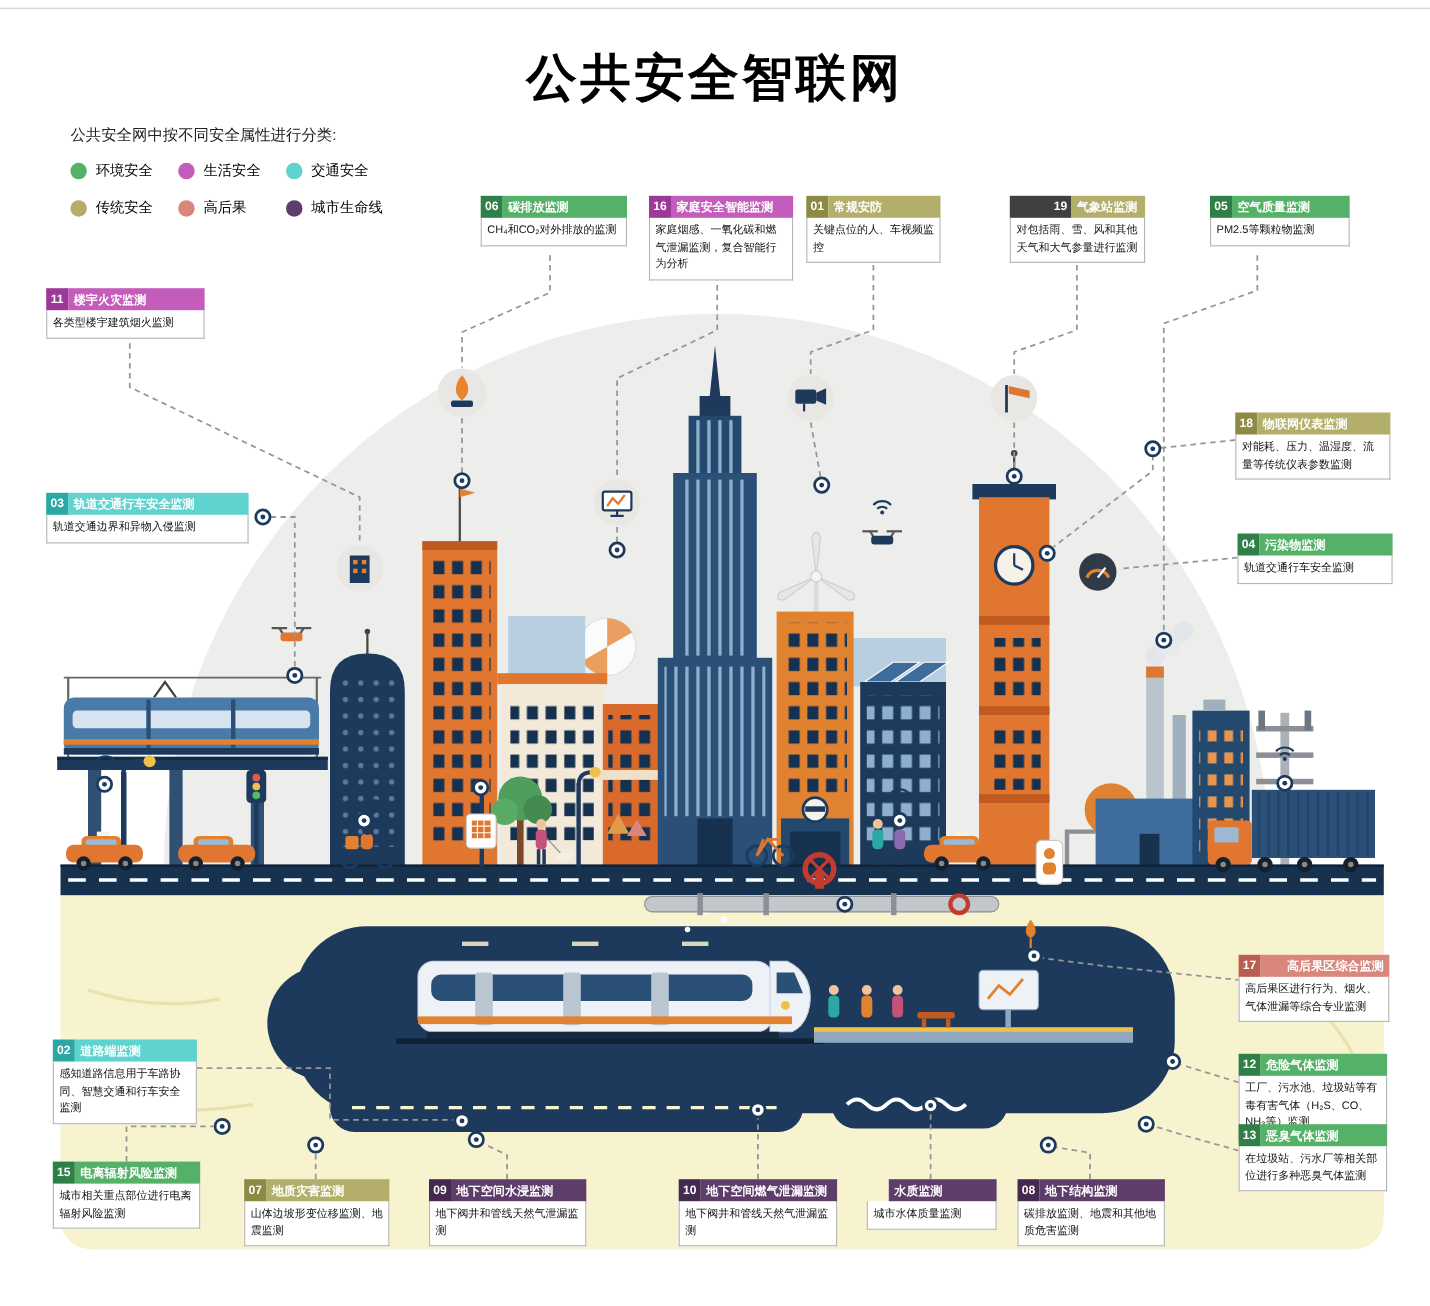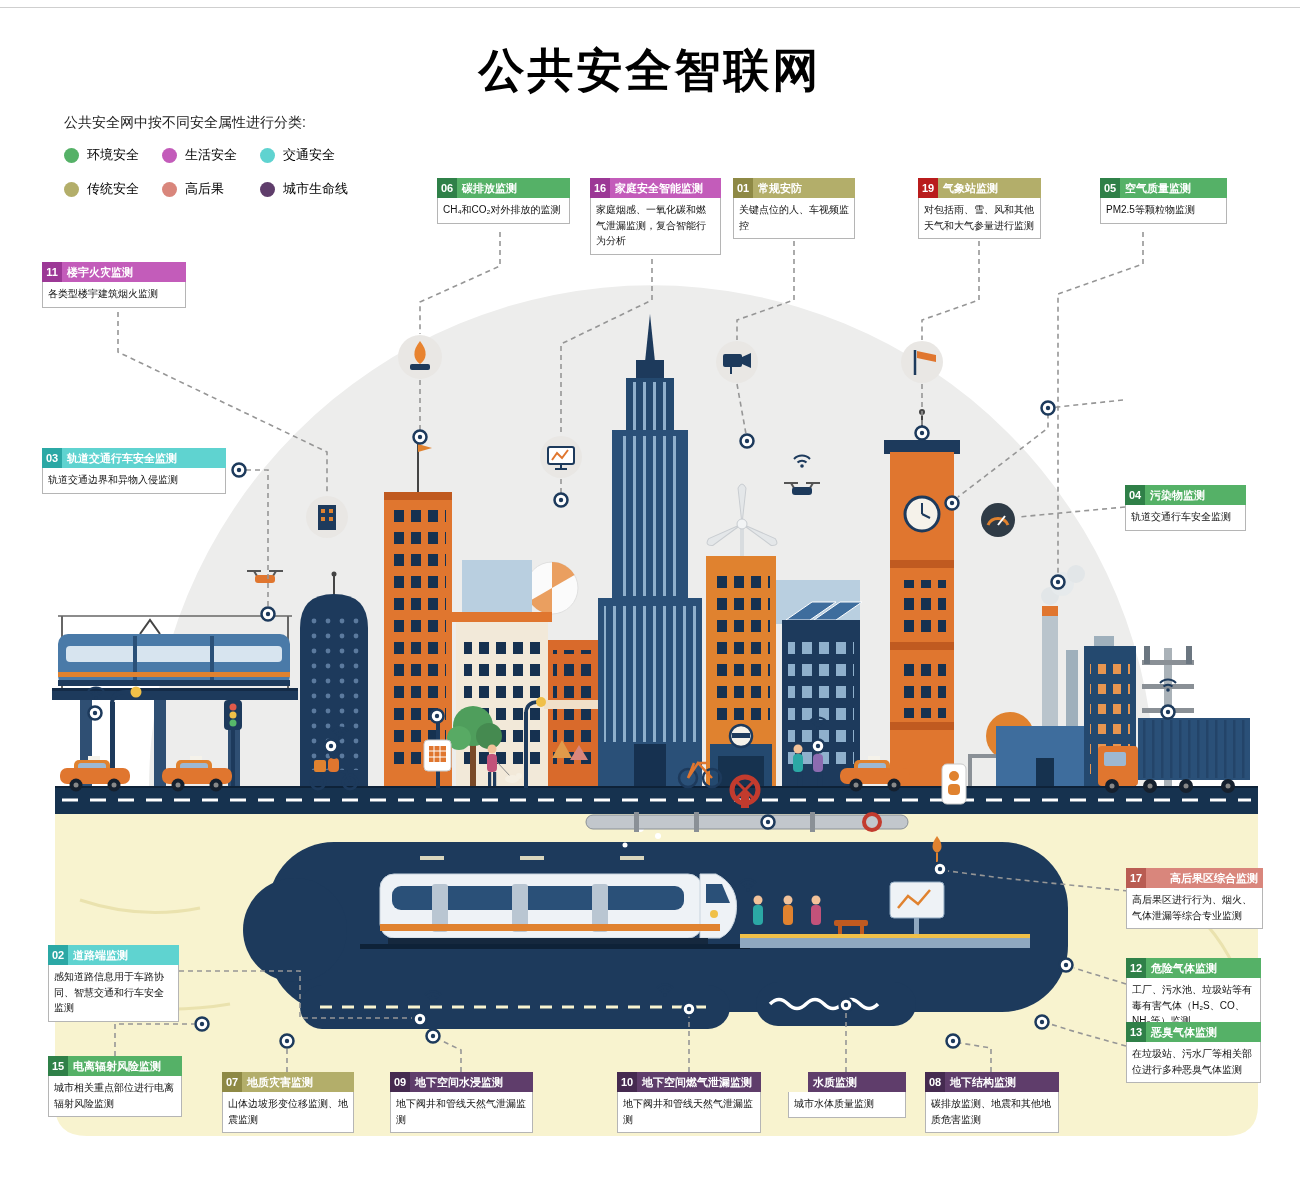--- a/index.html
+++ b/index.html
@@ -575,21 +575,21 @@
         </div>
         <div class="bd">感知道路信息用于车路协同、智慧交通和行车安全监测</div>
       </div>
       <div class="callout" style="left: 42px; top: 448px; width: 184px;">
         <div class="hd">
           <span class="badge" style="background: rgb(43, 168, 165);">03</span>
           <span class="cap" style="background: rgb(95, 211, 208);">轨道交通行车安全监测</span>
         </div>
         <div class="bd">轨道交通边界和异物入侵监测</div>
       </div>
-      <div class="callout" style="left: 1125px; top: 485px; width: 121px;">
+      <div class="callout" style="left: 1125px; top: 485px; width: 141px;">
         <div class="hd">
           <span class="badge" style="background: rgb(47, 128, 72);">04</span>
           <span class="cap" style="background: rgb(85, 177, 103);">污染物监测</span>
         </div>
         <div class="bd">轨道交通行车安全监测</div>
       </div>
       <div class="callout" style="left: 1080px; top: 178px; width: 127px; padding-left: 20px;">
         <div class="hd">
           <span class="badge" style="background: rgb(47, 128, 72);">05</span>
           <span class="cap" style="background: rgb(85, 177, 103);">空气质量监测</span>
@@ -673,21 +673,28 @@
         </div>
         <div class="bd">家庭烟感、一氧化碳和燃气泄漏监测，复合智能行为分析</div>
       </div>
       <div class="callout" style="left: 1126px; top: 868px; width: 137px;">
         <div class="hd">
           <span class="badge" style="background: rgb(185, 92, 82);">17</span>
           <span class="cap" style="background: rgb(217, 134, 124); padding-left: 24px;">高后果区综合监测</span>
         </div>
         <div class="bd">高后果区进行行为、烟火、气体泄漏等综合专业监测</div>
       </div>
+      <div class="callout" style="left: 1123px; top: 375px; width: 141px;">
+        <div class="hd">
+          <span class="badge" style="background: rgb(142, 137, 69);">18</span>
+          <span class="cap" style="background: rgb(179, 174, 106);">物联网仪表监测</span>
+        </div>
+        <div class="bd">对能耗、压力、温湿度、流量等传统仪表参数监测</div>
+      </div>
       <div class="callout" style="left: 918px; top: 178px; width: 123px;">
         <div class="hd">
-          <span class="badge" style="background: #b91c1c;">19</span>
+          <span class="badge" style="background: #404040; padding-left: 36px;">19</span>
           <span class="cap" style="background: rgb(179, 174, 106);">气象站监测</span>
         </div>
         <div class="bd">对包括雨、雪、风和其他天气和大气参量进行监测</div>
       </div>
     </div>
 </div>
 
 </body></html>

